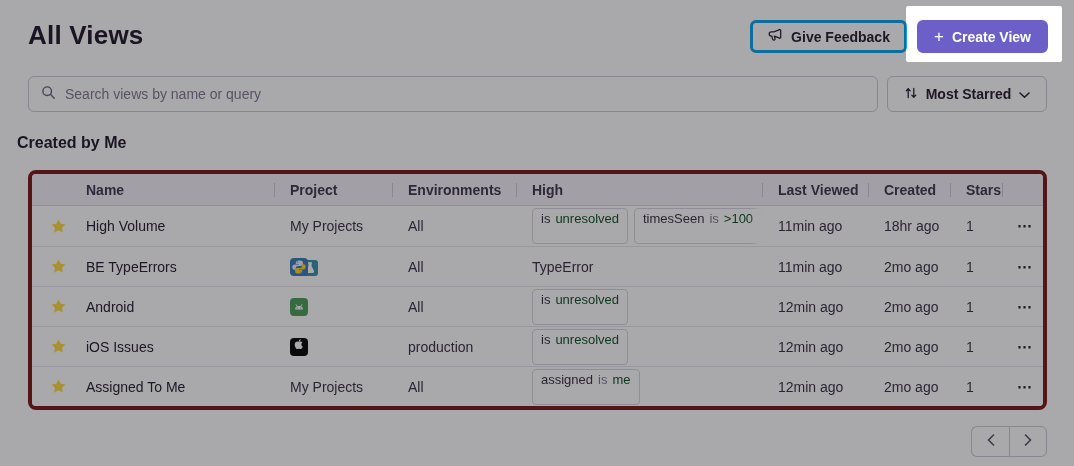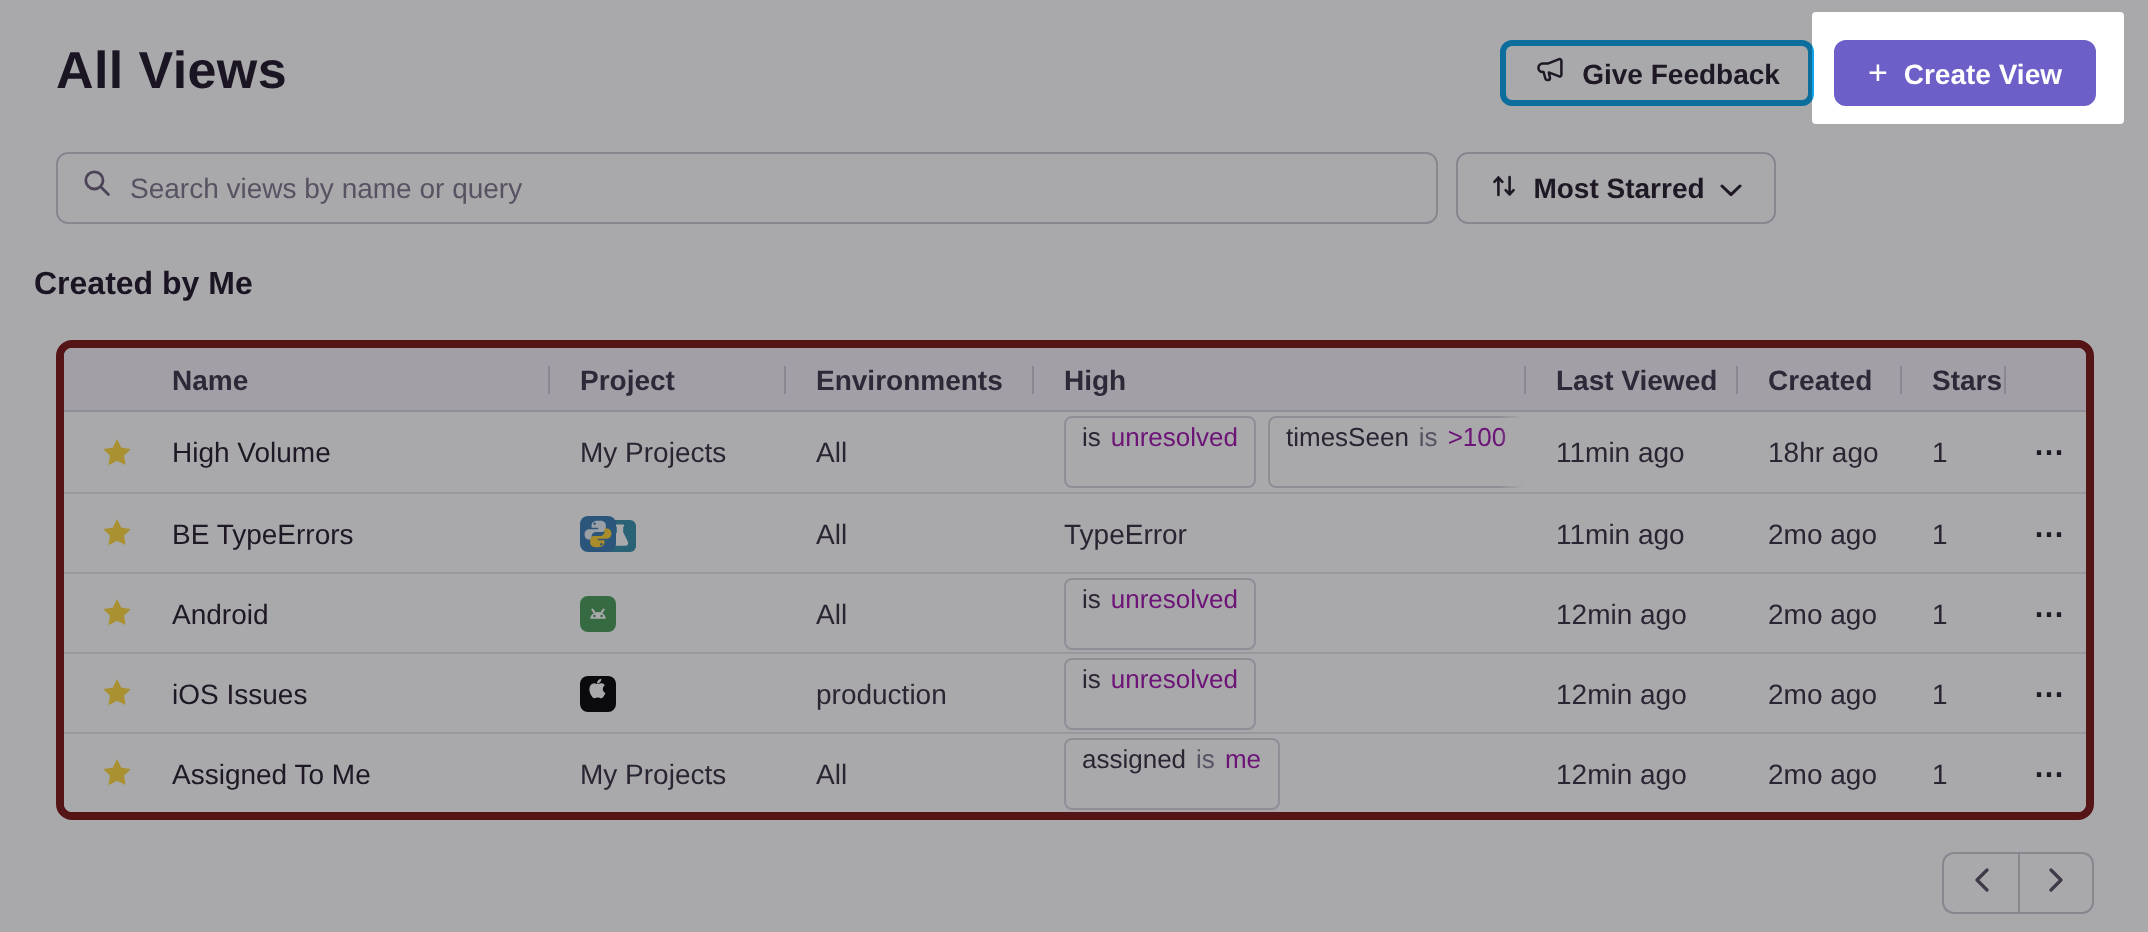--- a/index.html
+++ b/index.html
@@ -9,21 +9,21 @@
 
   
   .page-title { position:absolute; left:28px; top:20px; font-size:26px; font-weight:700; color:#241b2f; letter-spacing:.2px; }
   .top-actions { position:absolute; top:20px; right:26px; display:flex; gap:10px; }
   .btn { display:inline-flex; align-items:center; gap:8px; height:33px; padding:0 14px; border-radius:6px;
          font-size:14px; font-weight:700; border:3px solid #0ea5e9; background:#fff; color:#2b2233; cursor:pointer; white-space:nowrap; }
   .btn.primary { background:#6c5fc7; border-color:#6c5fc7; color:#fff; }
   .btn .plus { font-size:17px; font-weight:500; line-height:1; margin-top:-1px; }
 
   
-  .toolbar { position:absolute; left:28px; top:76px; width:860px; display:flex; gap:9px; }
+  .toolbar { position:absolute; left:28px; top:76px; width:1019px; display:flex; gap:9px; }
   .search { flex:1; height:36px; border:1px solid #cfc9d6; border-radius:6px; background:#fff; display:flex; align-items:center; padding:0 12px; gap:9px; }
   .search input { border:none; outline:none; flex:1; font-size:14px; font-family:"Liberation Sans", sans-serif; color:#2b2233; background:transparent; }
   .search input::placeholder { color:#857a90; }
   .sort-btn { width:160px; height:36px; border:1px solid #cfc9d6; border-radius:6px; background:#fff; display:flex; align-items:center; justify-content:center; gap:8px; font-size:14px; font-weight:700; color:#2b2233; cursor:pointer; }
 
   
   .section-title { position:absolute; left:17px; top:134px; font-size:16px; font-weight:700; color:#241b2f; }
 
   
   .views-table { position:absolute; left:28px; top:170px; width:1019px; border:4px solid #7f1d1d; border-radius:8px; background:#fff; overflow:hidden; }
@@ -38,21 +38,21 @@
   .cell.star { justify-content:center; padding-left:0; cursor:pointer; }
   .cell.name { padding-left:2px; }
   .name a { color:#2b2233; font-weight:500; text-decoration:underline dotted 1px; text-decoration-color:#9a90a6; text-underline-offset:3px; cursor:pointer; }
   .muted-underline { text-decoration:underline dotted 1px; text-decoration-color:#9a90a6; text-underline-offset:3px; }
   .cell.query { gap:6px; padding-right:0;
     -webkit-mask-image:linear-gradient(90deg,#000 calc(100% - 12px),transparent);
             mask-image:linear-gradient(90deg,#000 calc(100% - 12px),transparent); }
   .chip { display:inline-flex; gap:5px; align-items:center; border:1px solid #dbd5e1; background:#fff; border-radius:4px; padding:2px 8px 17px; font-size:13px; flex:0 0 auto; }
   .tk-key { color:#3e3446; }
   .tk-op { color:#857a90; }
-  .tk-value { color:#a21caf; }
+  .tk-value { color:#14532d; }
   .menu-btn { width:100%; text-align:center; font-size:15px; font-weight:700; color:#2b2233; letter-spacing:1px; cursor:pointer; background:none; border:none; }
 
   .proj-icons { position:relative; width:32px; height:20px; }
   .pic { position:absolute; border-radius:4px; }
   .pic.main { width:18px; height:18px; left:0; top:1px; z-index:2; }
   .pic.back { width:16px; height:16px; left:12px; top:3px; z-index:1; border-radius:3px; }
   .pic.solo { width:18px; height:18px; left:0; top:1px; }
   .pic svg { display:block; width:100%; height:100%; }
 
   

